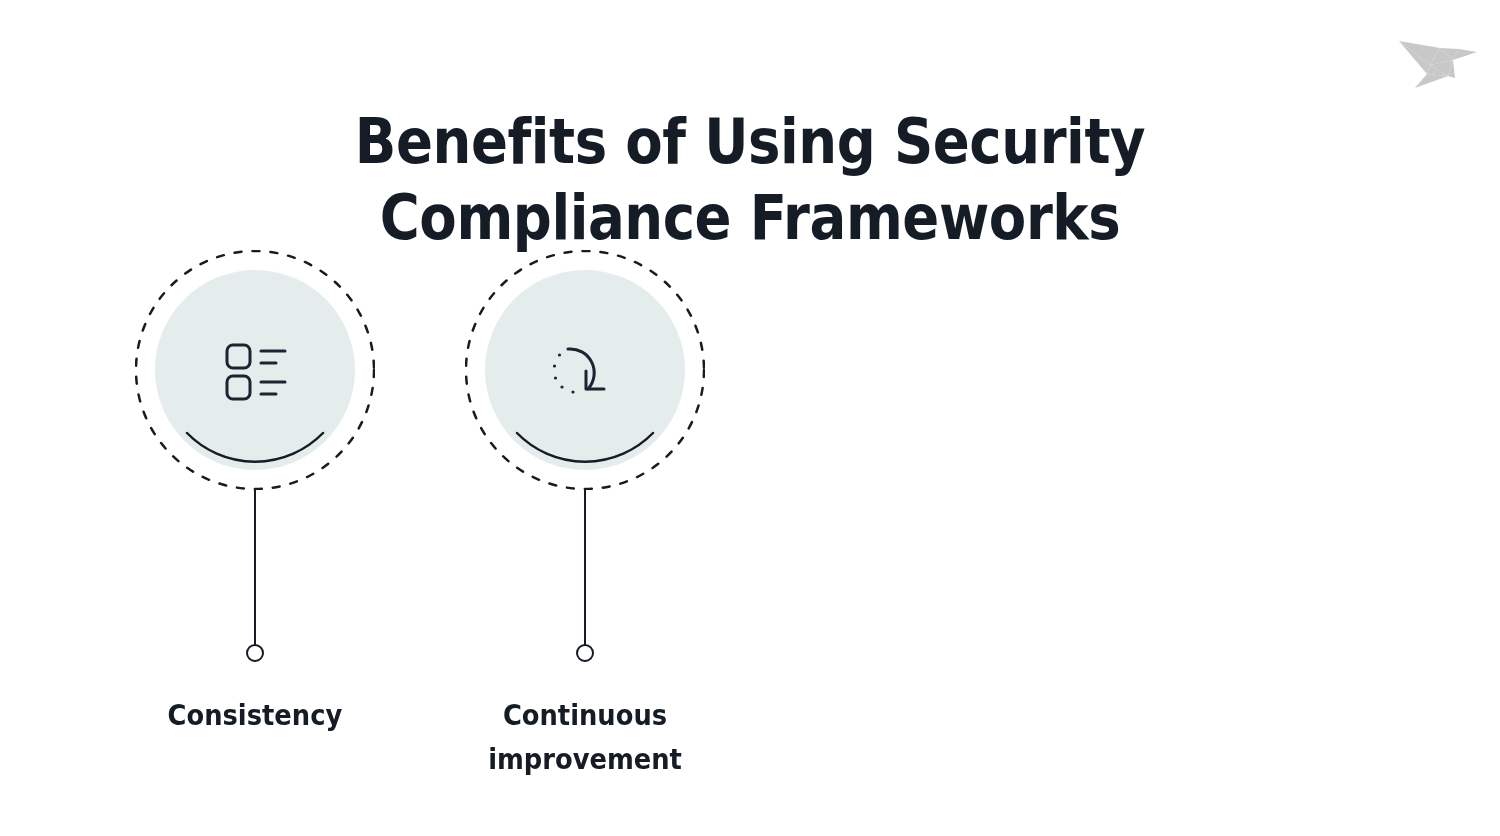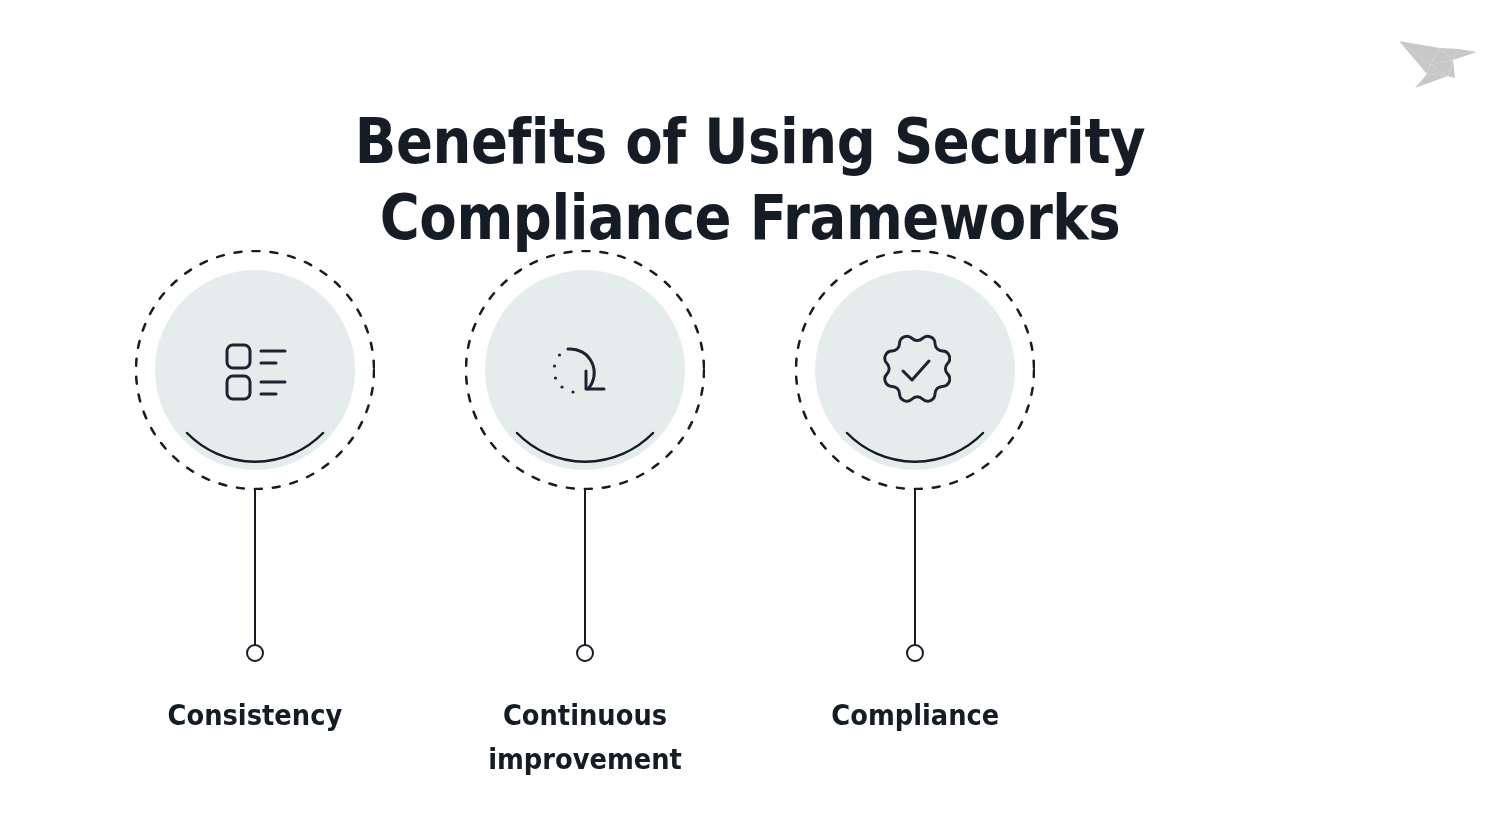--- a/index.html
+++ b/index.html
@@ -201,51 +201,14 @@
       <svg class="node-arc" viewBox="0 0 240 240">
         <path d="M 52 187 A 95 95 0 0 0 188 187" fill="none" stroke="#151C26" stroke-width="2.5" stroke-linecap="round" transform="translate(0,-4)"></path>
       </svg>
     </div>
     <div class="stem"></div>
     <div class="terminal"></div>
     <div class="label">Continuous improvement</div>
   </div>
 
 
-  <div class="column">
-    <div class="node">
-      <svg class="node-dashed" viewBox="0 0 240 240">
-        <circle cx="120" cy="120" r="119" fill="none" stroke="#151C26" stroke-width="2.5" stroke-dasharray="7 11" stroke-linecap="round"></circle>
-      </svg>
-      <div class="node-fill"></div>
-
-      <svg class="node-icon" viewBox="0 0 72 72">
-        <g fill="none" stroke="#1B2430" stroke-width="3" stroke-linecap="round" stroke-linejoin="round">
-          <path d="M36 5
-                   a7.5 7.5 0 0 0 10.6 0
-                   a7.5 7.5 0 0 1 12.8 5.3
-                   a7.5 7.5 0 0 0 7.5 7.5
-                   a7.5 7.5 0 0 1 5.3 12.8
-                   a7.5 7.5 0 0 0 0 10.6
-                   a7.5 7.5 0 0 1 -5.3 12.8
-                   a7.5 7.5 0 0 0 -7.5 7.5
-                   a7.5 7.5 0 0 1 -12.8 5.3
-                   a7.5 7.5 0 0 0 -10.6 0
-                   a7.5 7.5 0 0 1 -12.8 -5.3
-                   a7.5 7.5 0 0 0 -7.5 -7.5
-                   a7.5 7.5 0 0 1 -5.3 -12.8
-                   a7.5 7.5 0 0 0 0 -10.6
-                   a7.5 7.5 0 0 1 5.3 -12.8
-                   a7.5 7.5 0 0 0 7.5 -7.5
-                   a7.5 7.5 0 0 1 12.8 -5.3 Z" transform="translate(-2.2,-0.5) scale(0.98)"></path>
-          <polyline points="24,37 33,46 50,27"></polyline>
-        </g>
-      </svg>
-      <svg class="node-arc" viewBox="0 0 240 240">
-        <path d="M 52 187 A 95 95 0 0 0 188 187" fill="none" stroke="#151C26" stroke-width="2.5" stroke-linecap="round" transform="translate(0,-4)"></path>
-      </svg>
-    </div>
-    <div class="stem"></div>
-    <div class="terminal"></div>
-    <div class="label">Compliance</div>
-  </div>
 
 </div>
 
 </body></html>

